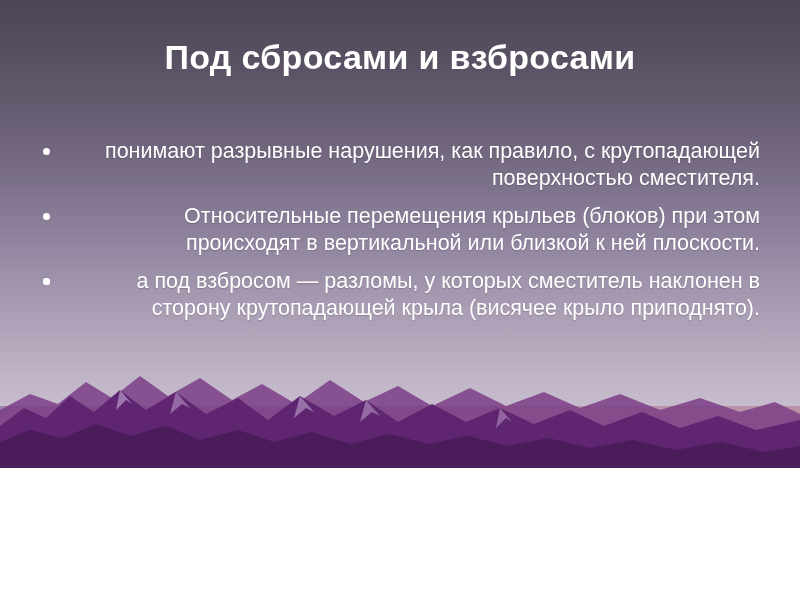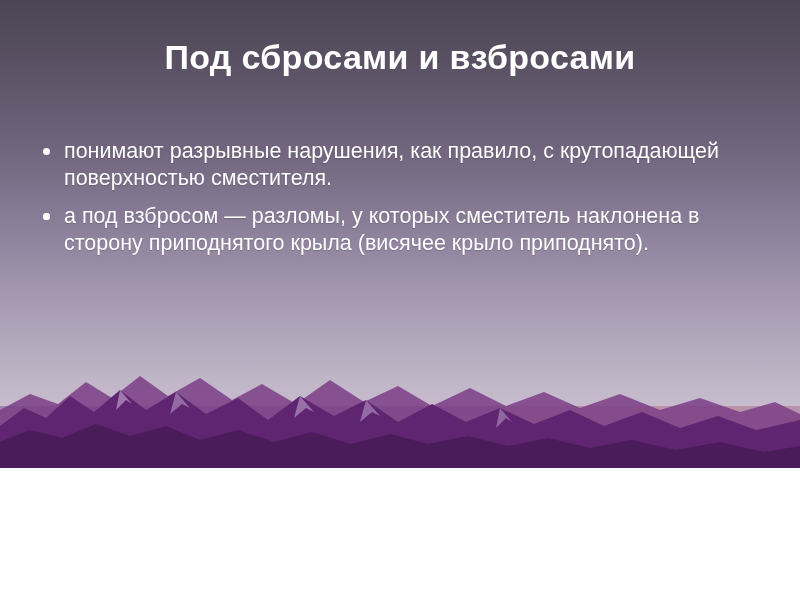--- a/index.html
+++ b/index.html
@@ -69,20 +69,21 @@
   }
 
   .body-list {
     position: absolute;
     top: 138px;
     left: 38px;
     width: 722px;
     margin: 0;
     padding: 0;
     list-style: none;
+    text-align: right;
   }
   .body-list li {
     position: relative;
     color: #ffffff;
     font-size: 21.5px;
     line-height: 27px;
     padding-left: 26px;
     margin-bottom: 11px;
     text-shadow: 0 1px 1px rgba(0,0,0,0.18);
   }
@@ -122,20 +123,24 @@
 
   <div class="title">Под сбросами и взбросами</div>
 
   <ul class="body-list">
     <li>
       <span class="bullet"></span>
       <span>понимают разрывные нарушения, как правило, с крутопадающей поверхностью сместителя.</span>
     </li>
     <li>
       <span class="bullet"></span>
+      <span>Относительные перемещения крыльев (блоков) при этом происходят в вертикальной или близкой к ней плоскости.</span>
     </li>
     <li>
       <span class="bullet"></span>
-      <span>а под взбросом — разломы, у которых сместитель наклонена в сторону приподнятого крыла (висячее крыло приподнято).</span>
+    </li>
+    <li>
+      <span class="bullet"></span>
+      <span>а под взбросом — разломы, у которых сместитель наклонен в сторону крутопадающей крыла (висячее крыло приподнято).</span>
     </li>
   </ul>
 
 </div>
 
 </body></html>

